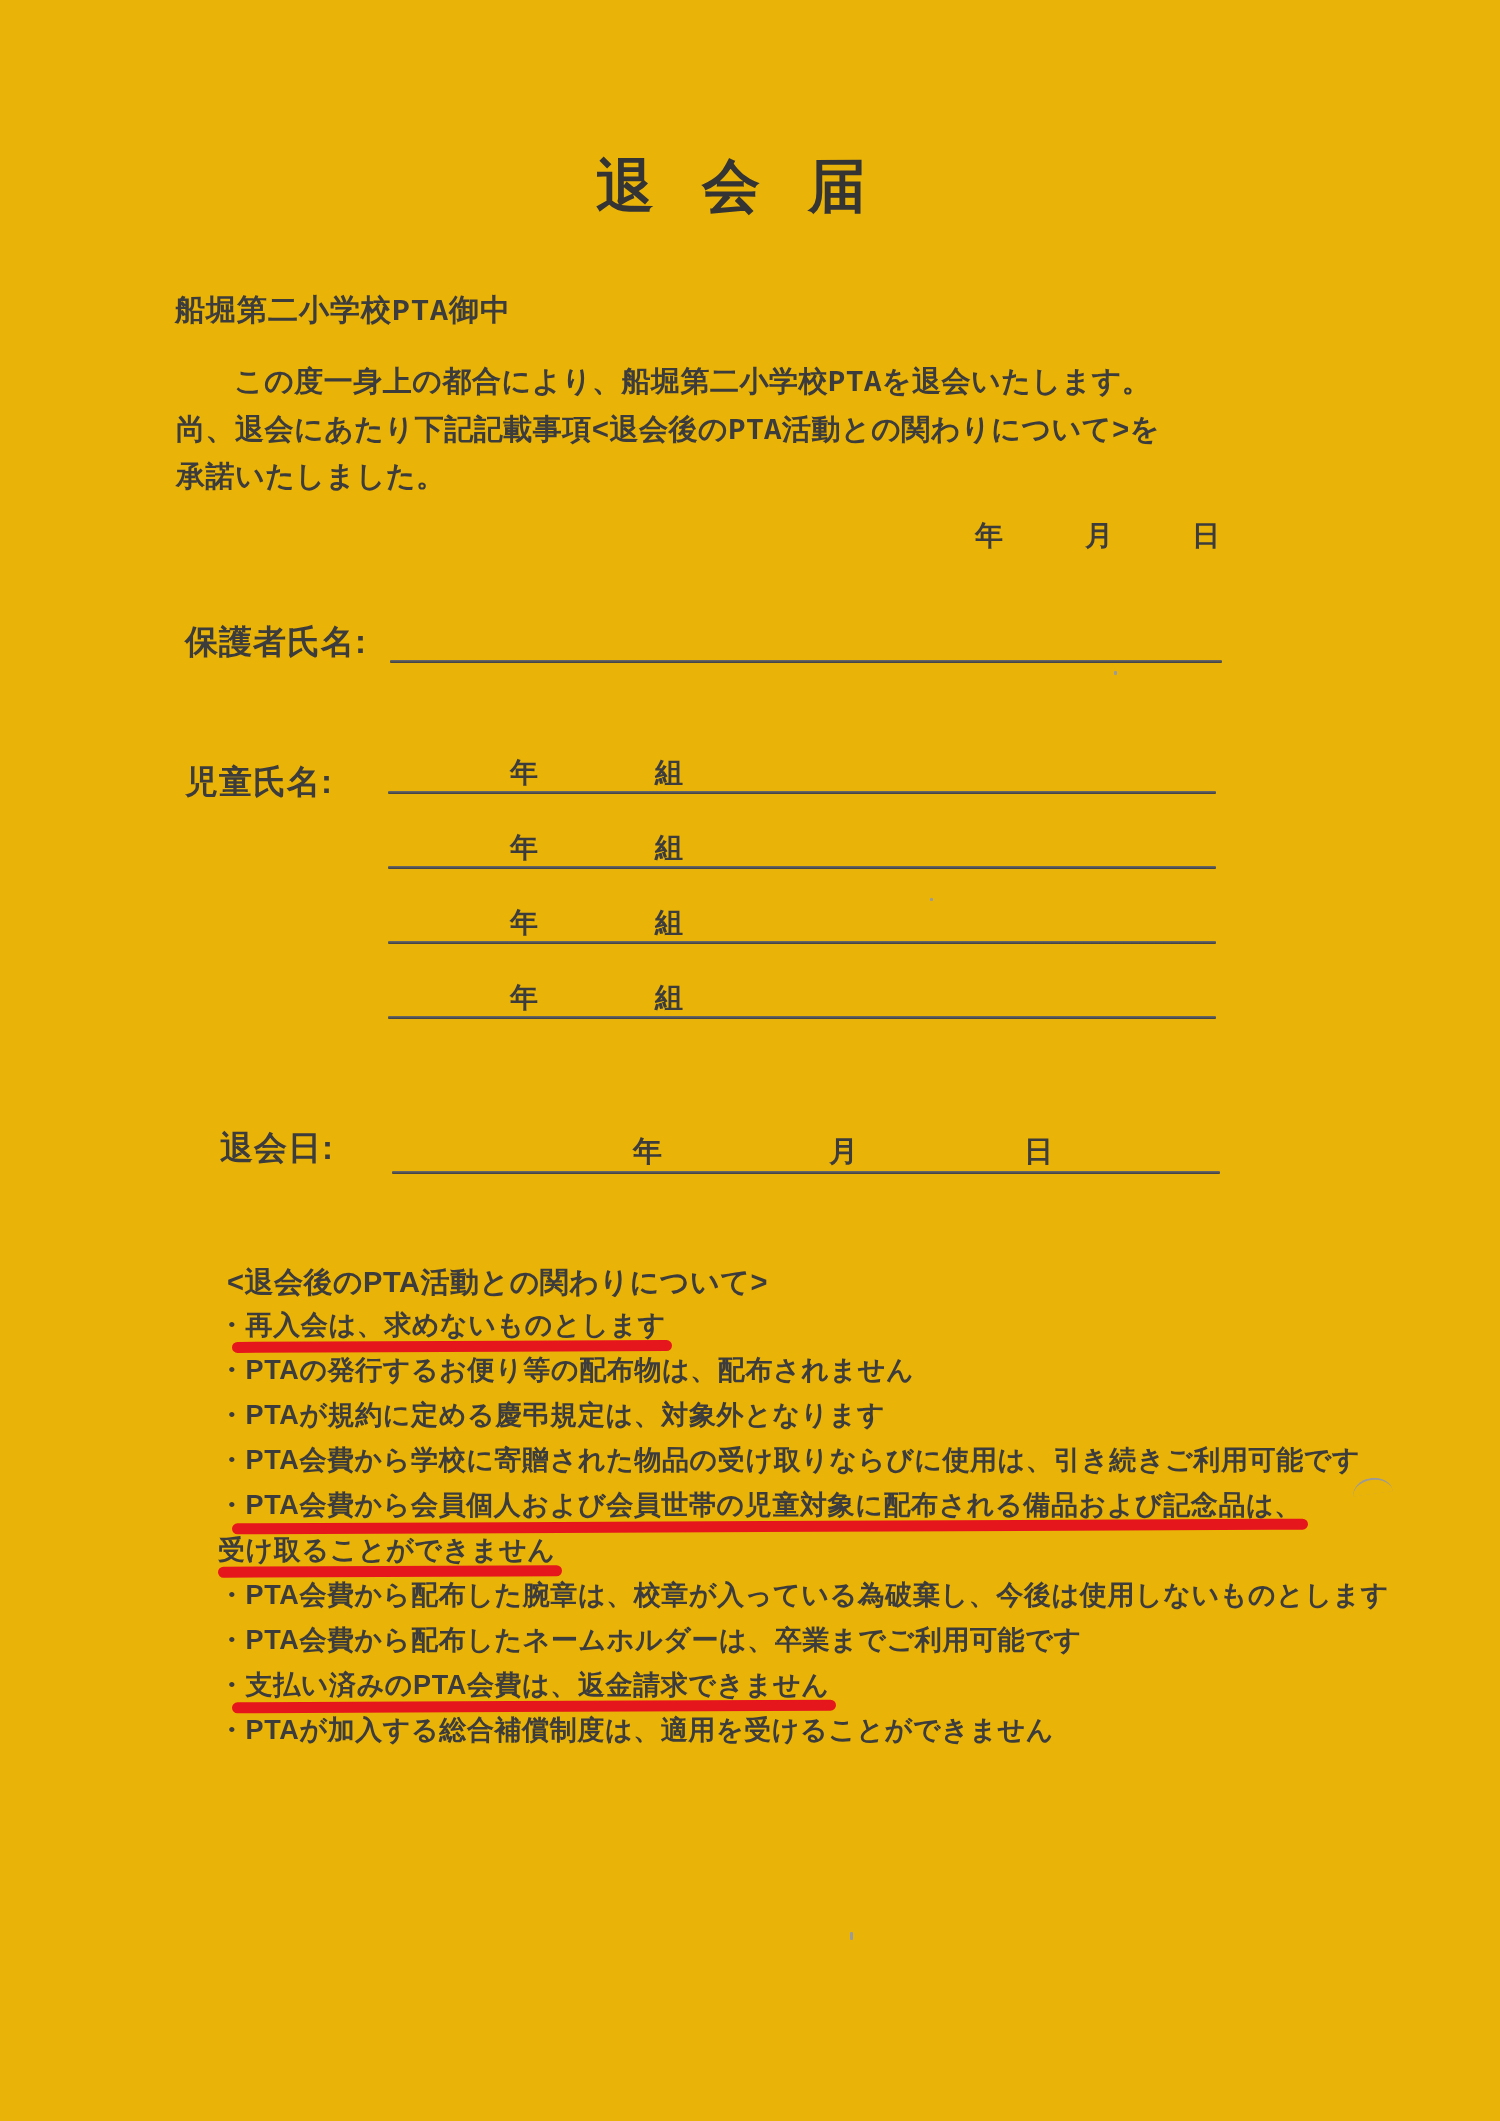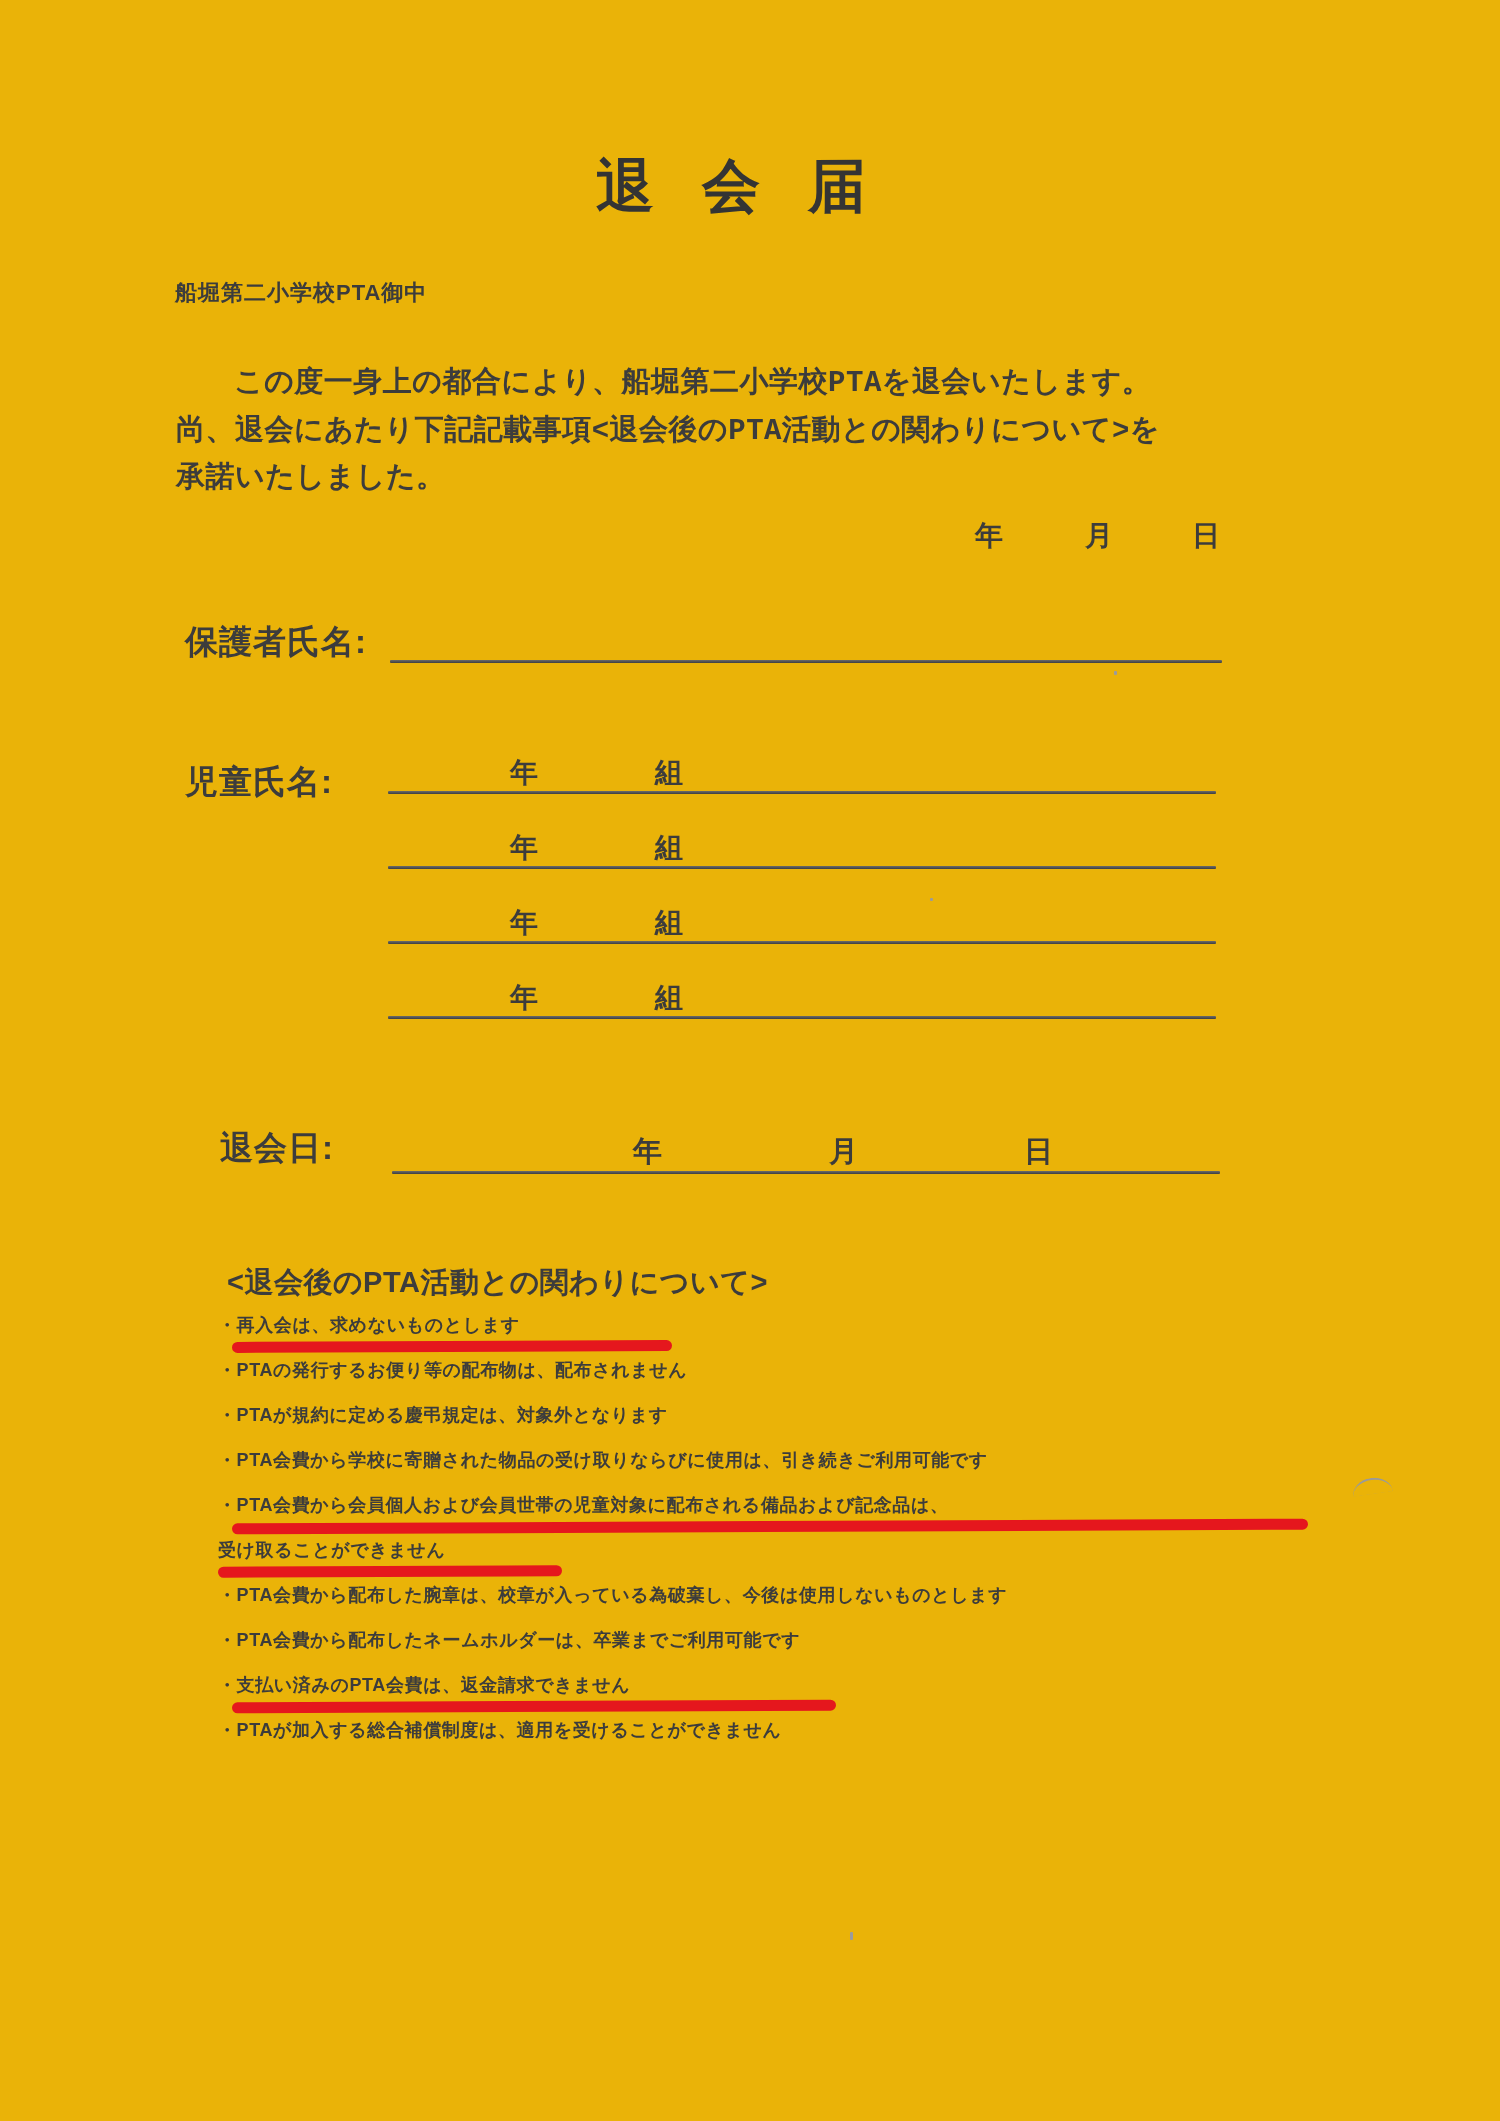--- a/index.html
+++ b/index.html
@@ -16,22 +16,22 @@
     position:absolute;top:148px;left:0;right:30px;
     margin:0;
     text-align:center;
     font-size:58px;
     letter-spacing:8px;
     word-spacing:16px;
     color:#343434;
     font-weight:bold;
   }
   .addressee{
-    position:absolute;left:175px;top:278px;
-    font-size:22px;letter-spacing:1px;
+    position:absolute;left:175px;top:290px;
+    font-size:30px;letter-spacing:1px;font-family:Liberation Mono, monospace;
   }
   .body-text{
     position:absolute;left:176px;top:360px;width:1220px;
     font-size:29px;line-height:47.5px;letter-spacing:0.5px;font-family:Liberation Mono, monospace;
   }
   .body-line.indent{padding-left:58px;}
   .date-header span{position:absolute;top:517px;font-size:28px;}
   .dh-year{left:975px;}
   .dh-month{left:1085px;}
   .dh-day{left:1192px;}
@@ -56,21 +56,21 @@
   .wd-day{left:1024px;}
   .notes-heading{
     position:absolute;left:227px;top:1263px;
     font-size:29px;letter-spacing:0.5px;
   }
   .notes-list{
     position:absolute;left:218px;top:1306px;width:1260px;
   }
   .note-item{
     position:relative;height:45px;
-    font-size:18px;line-height:38px;
+    font-size:27px;line-height:38px;
     letter-spacing:0.6px;
     white-space:nowrap;
   }
   .red-underline{
     position:absolute;top:35px;height:11px;
     border-radius:6px;
     transform:rotate(-0.25deg);
   }
   .pen-mark{
     position:absolute;left:1352px;top:1478px;

